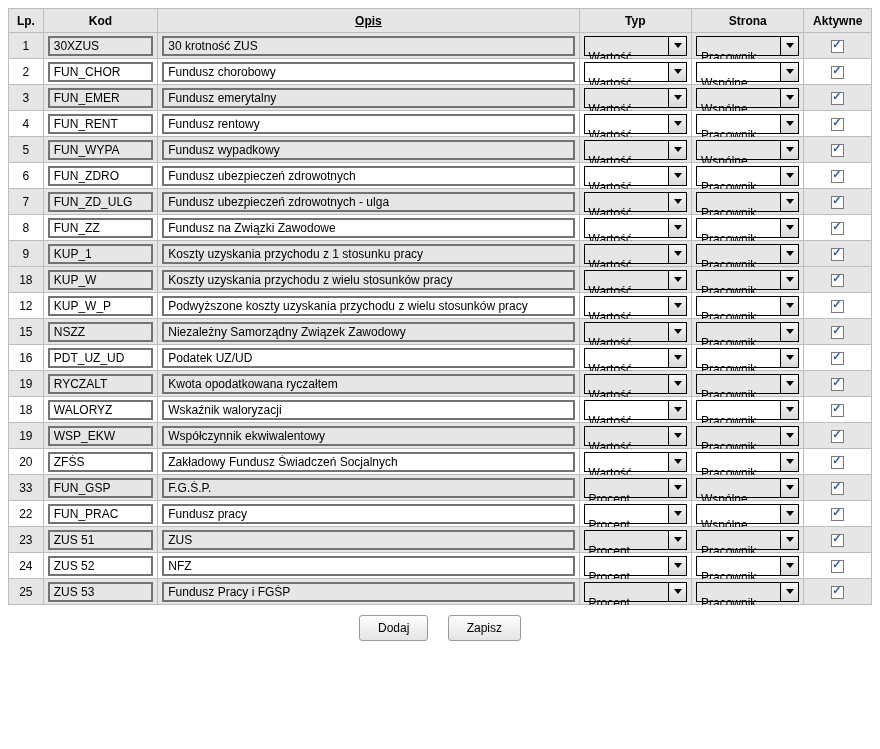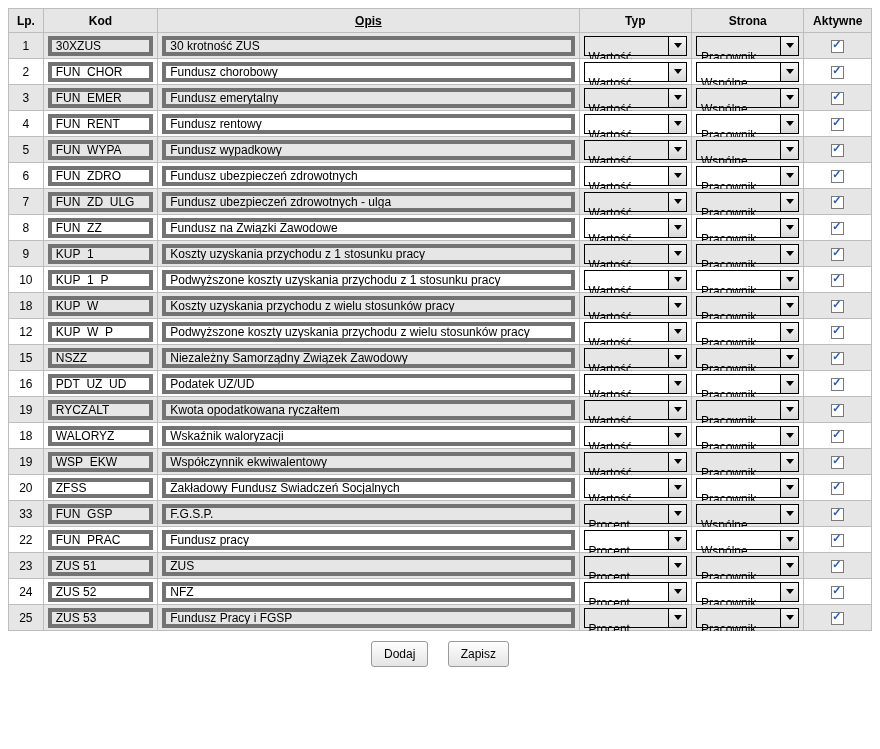--- a/index.html
+++ b/index.html
@@ -40,21 +40,21 @@
   th.typ  { width: 110px; }
   th.strona { width: 110px; }
   th.aktywne { width: 66px; }
 
   input.cell-input {
     width: 100%;
     height: 20px;
     padding: 1px 4px;
     font-family: inherit;
     font-size: 12px;
-    border: 4px solid #737373;
+    border: 2px solid #737373;
     background: inherit;
     outline: none;
   }
   .select-wrap {
     position: relative;
     width: 100%;
     height: 20px;
     border: 1px solid #000;
     background: inherit;
     display: flex;
@@ -99,21 +99,21 @@
     font-weight: bold;
   }
   .footer-btns {
     width: 864px;
     text-align: center;
     padding-top: 10px;
   }
   button.action {
     font-family: inherit;
     font-size: 12px;
-    padding: 5px 12px;
+    padding: 5px 18px;
     margin: 0 8px;
     border: 1px solid #9a9a9a;
     border-radius: 3px;
     background: linear-gradient(#fefefe, #e4e4e4);
     cursor: pointer;
   }
 </style>
 </head>
 <body>
 
@@ -320,42 +320,20 @@
         <td>
           <div class="select-wrap">
             <div class="value">Pracownik</div>
             <div class="arrow-btn">
               <div class="tri"></div>
             </div>
           </div>
         </td>
         <td class="chk"><span class="checkbox checked"></span></td>
       </tr>
-      <tr class="even">
-        <td class="lp">10</td>
-        <td><input class="cell-input" value="KUP_1_P" style=""></td>
-        <td><input class="cell-input" value="Podwyższone koszty uzyskania przychodu z 1 stosunku pracy" style=""></td>
-        <td>
-          <div class="select-wrap">
-            <div class="value">Wartość</div>
-            <div class="arrow-btn">
-              <div class="tri"></div>
-            </div>
-          </div>
-        </td>
-        <td>
-          <div class="select-wrap">
-            <div class="value">Pracownik</div>
-            <div class="arrow-btn">
-              <div class="tri"></div>
-            </div>
-          </div>
-        </td>
-        <td class="chk"><span class="checkbox checked"></span></td>
-      </tr>
       <tr class="odd">
         <td class="lp">18</td>
         <td><input class="cell-input" value="KUP_W" style=""></td>
         <td><input class="cell-input" value="Koszty uzyskania przychodu z wielu stosunków pracy" style=""></td>
         <td>
           <div class="select-wrap">
             <div class="value">Wartość</div>
             <div class="arrow-btn">
               <div class="tri"></div>
             </div>

